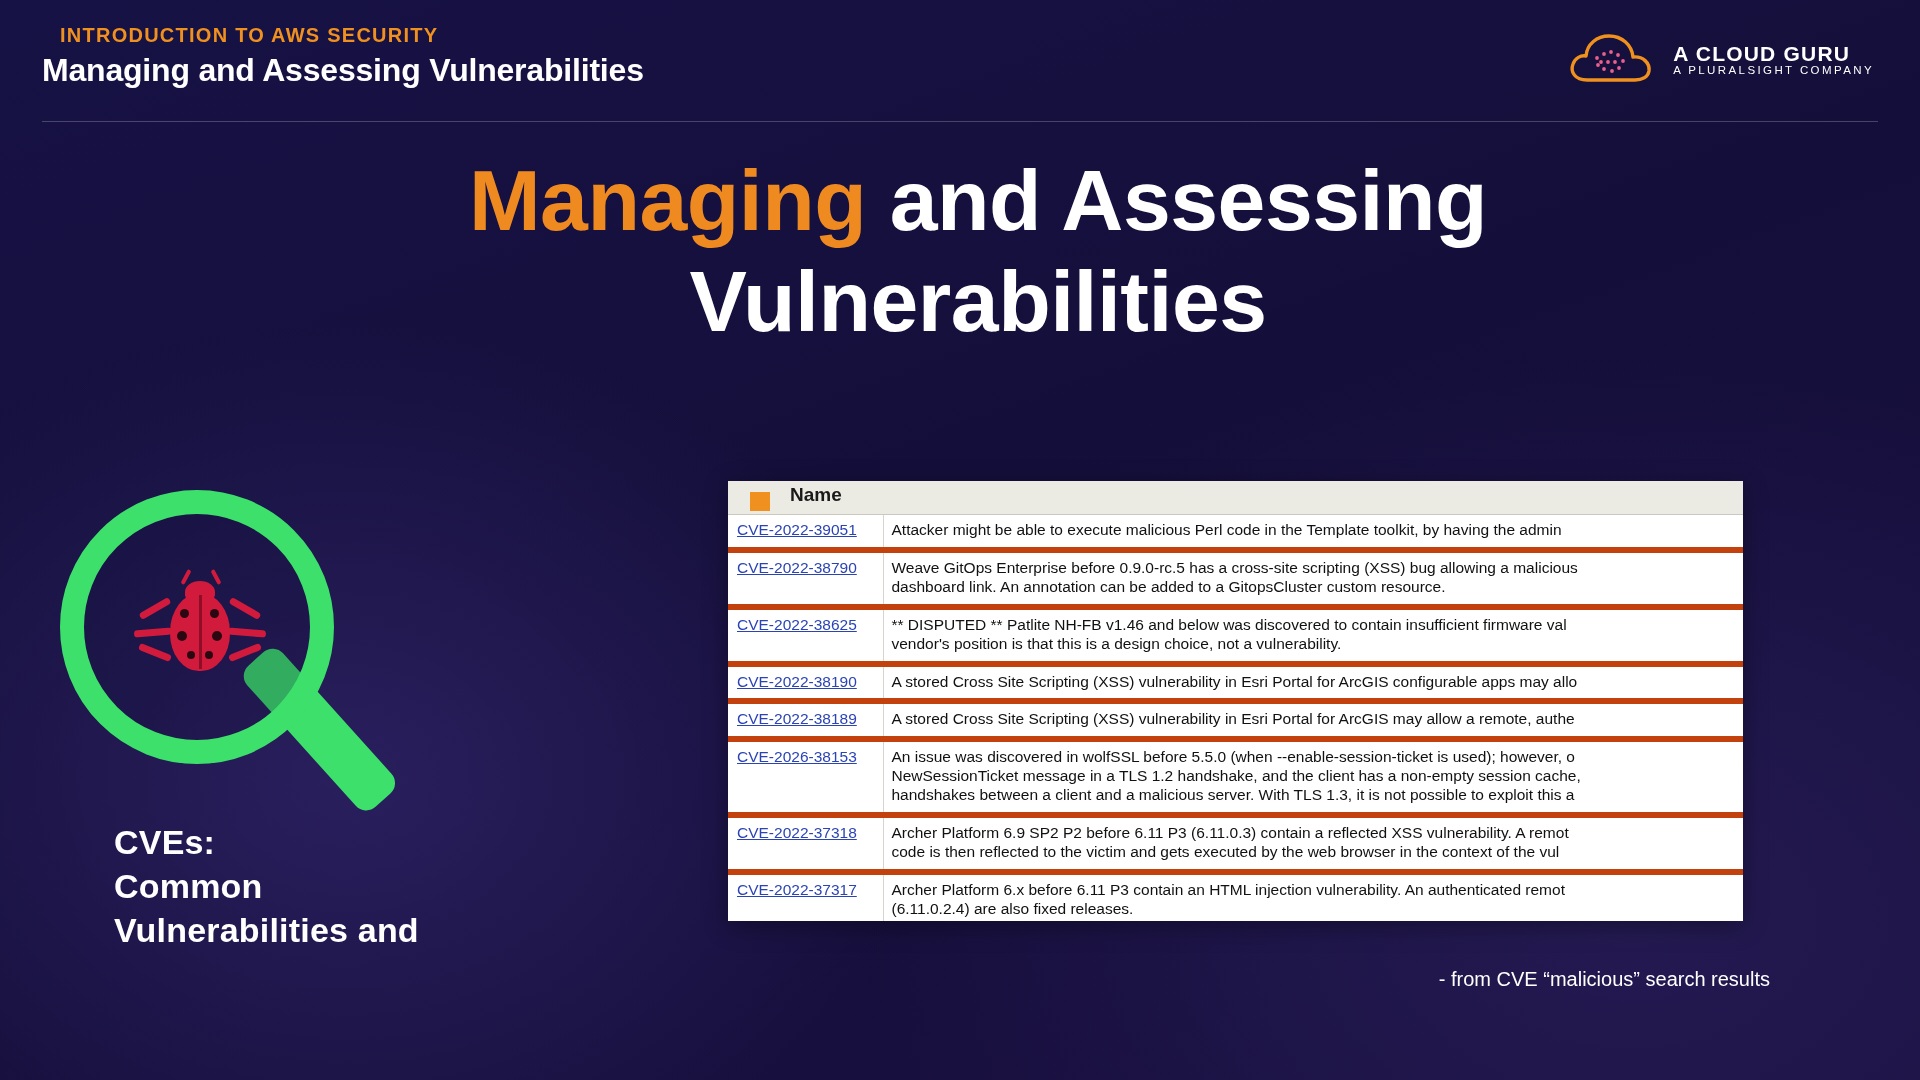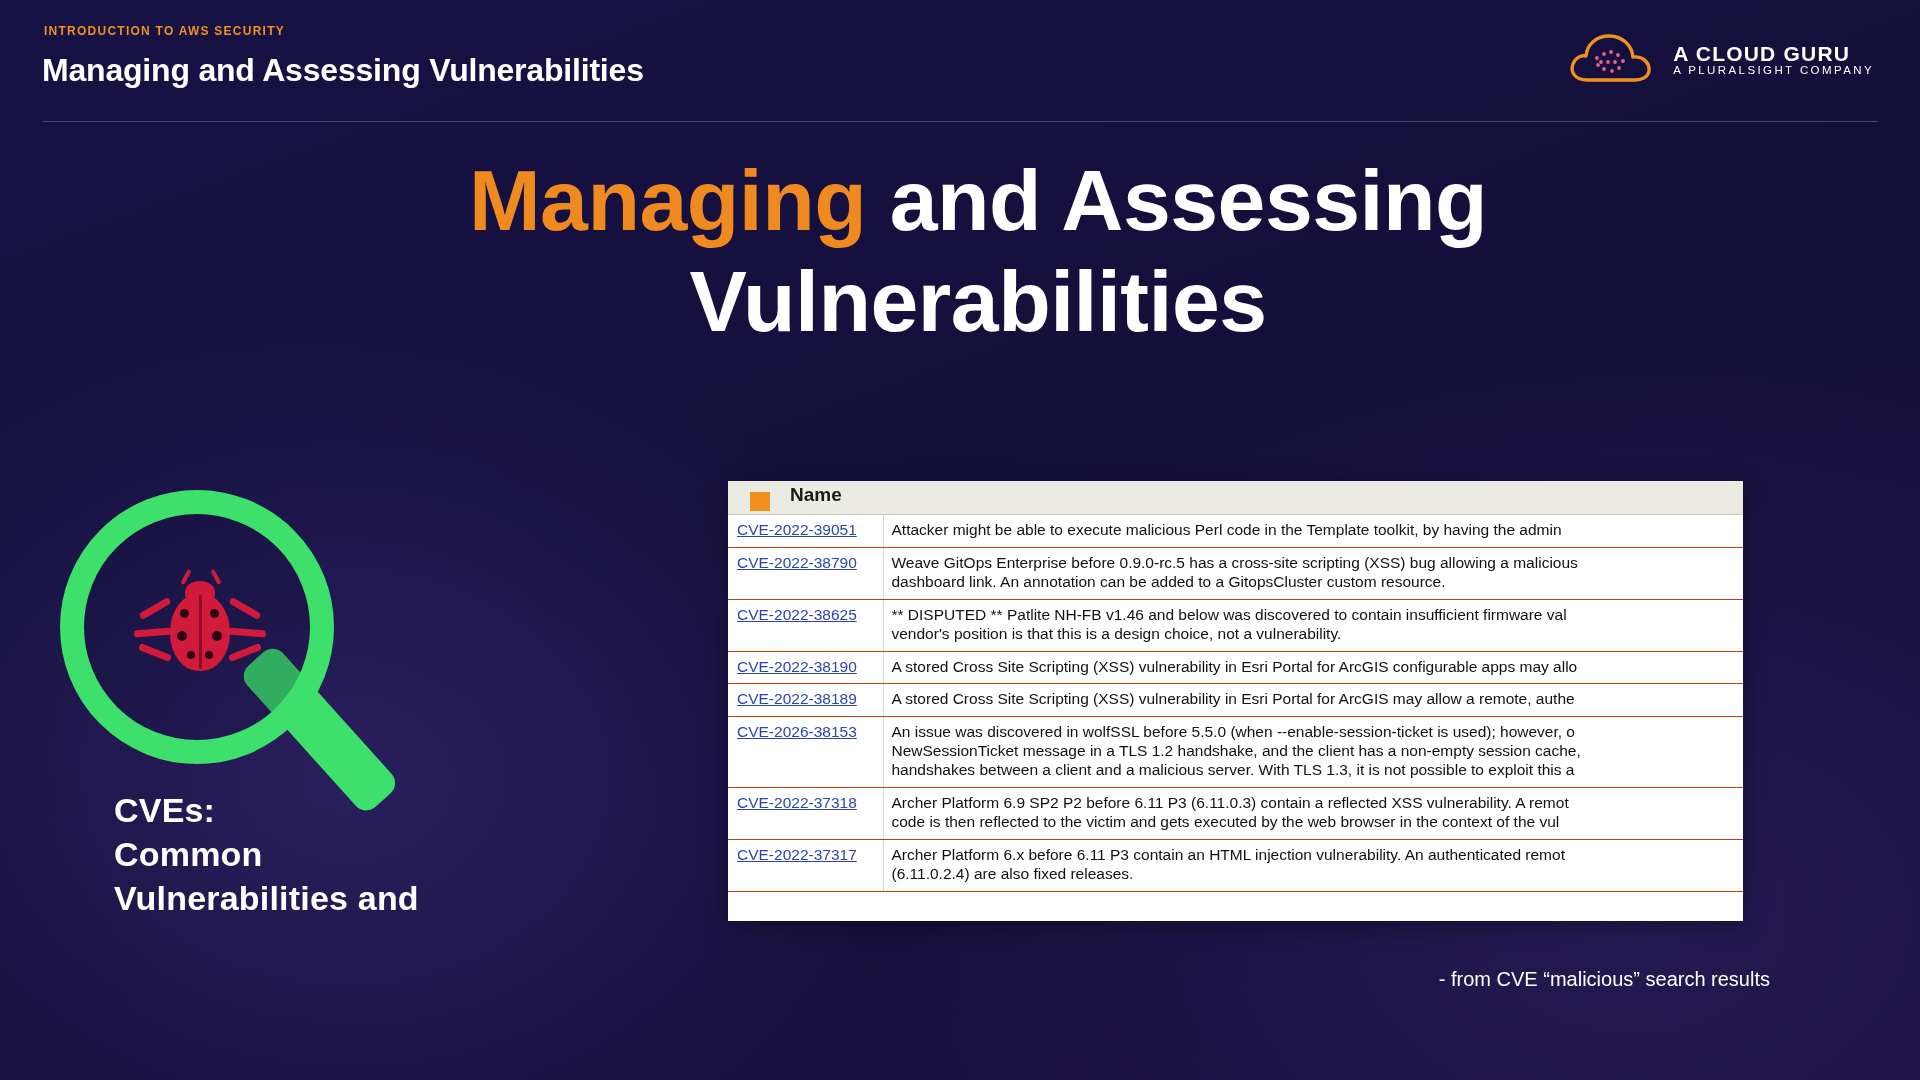--- a/index.html
+++ b/index.html
@@ -26,23 +26,23 @@
     width: 1920px; height: 122px;
   }
   .header-rule {
     position: absolute;
     left: 42px; right: 42px; top: 121px;
     height: 1px;
     background: rgba(255,255,255,0.22);
   }
   .kicker {
     position: absolute;
-    left: 44px; top: 24px;
+    left: 60px; top: 24px;
     color: #f0911f;
-    font-size: 12px;
+    font-size: 20px;
     font-weight: bold;
     letter-spacing: 1.25px;
   }
   .course-title {
     position: absolute;
     left: 42px; top: 52px;
     color: #ffffff;
     font-size: 32px;
     font-weight: bold;
     letter-spacing: -0.2px;
@@ -138,21 +138,21 @@
   .bug-ant {
     position: absolute;
     width: 4px; height: 16px;
     background: #d21b3c;
     border-radius: 3px;
   }
 
   
   .cve-caption {
     position: absolute;
-    left: 114px; top: 788px;
+    left: 114px; top: 820px;
     color: #ffffff;
     font-size: 34px;
     font-weight: bold;
     line-height: 1.30;
     letter-spacing: 0.2px;
   }
 
   
   .table-shot {
     position: absolute;
@@ -185,21 +185,21 @@
     width: 100%;
     border-collapse: collapse;
     table-layout: fixed;
   }
   table.cve td {
     vertical-align: top;
     padding: 6px 8px 7px 8px;
     font-size: 15.5px;
     line-height: 1.22;
     color: #111111;
-    border-bottom: 1px solid #c2410c;
+    border-bottom: 6px solid #c2410c;
     border-right: 1px solid #d5d5cd;
   }
   table.cve td.name {
     width: 155px;
     padding-left: 9px;
     white-space: nowrap;
   }
   table.cve td.desc {
     border-right: none;
     overflow: hidden;

